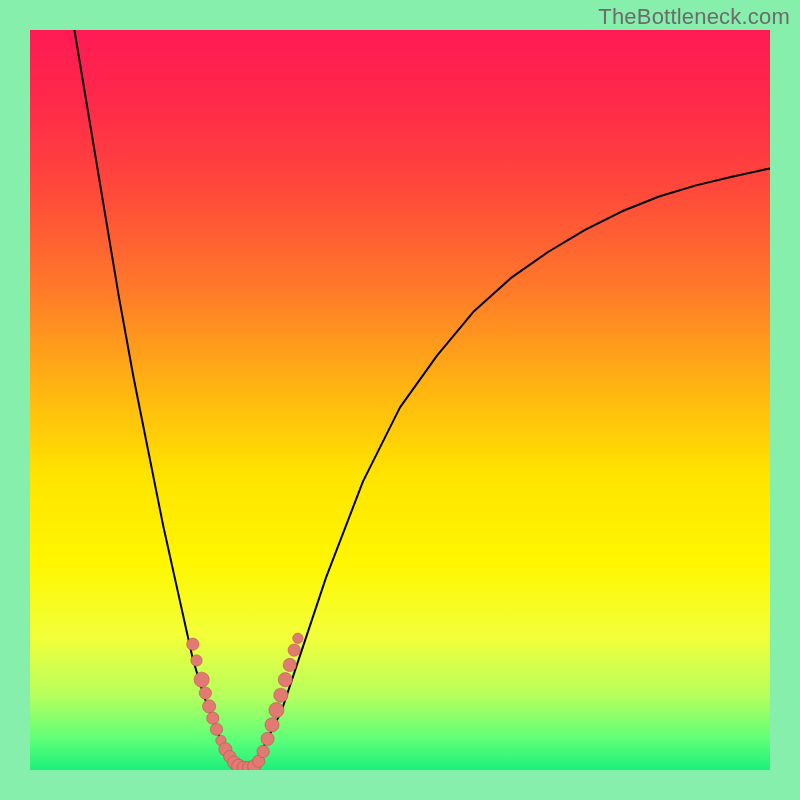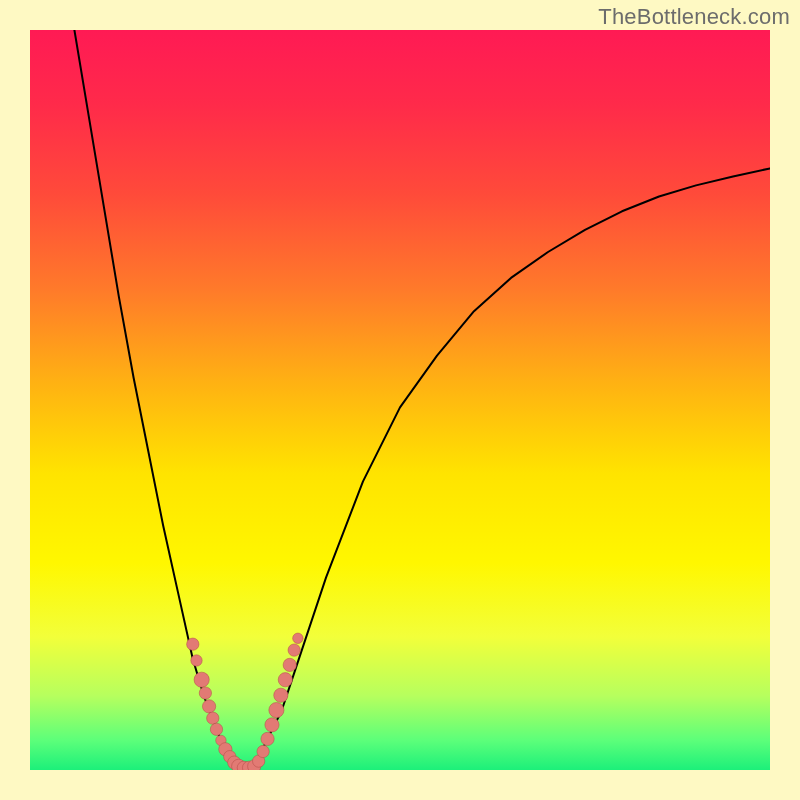--- a/index.html
+++ b/index.html
@@ -10,21 +10,21 @@
     overflow: hidden;
     background: #000;
     font-family: Arial, Helvetica, sans-serif;
   }
   .frame {
     position: absolute;
     left: 0;
     top: 0;
     width: 800px;
     height: 800px;
-    background: #fef9c3;
+    background: #86efac;
   }
   .plot-area {
     position: absolute;
     left: 30px;
     top: 30px;
     width: 740px;
     height: 740px;
     overflow: hidden;
   }
   .gradient-bg {

